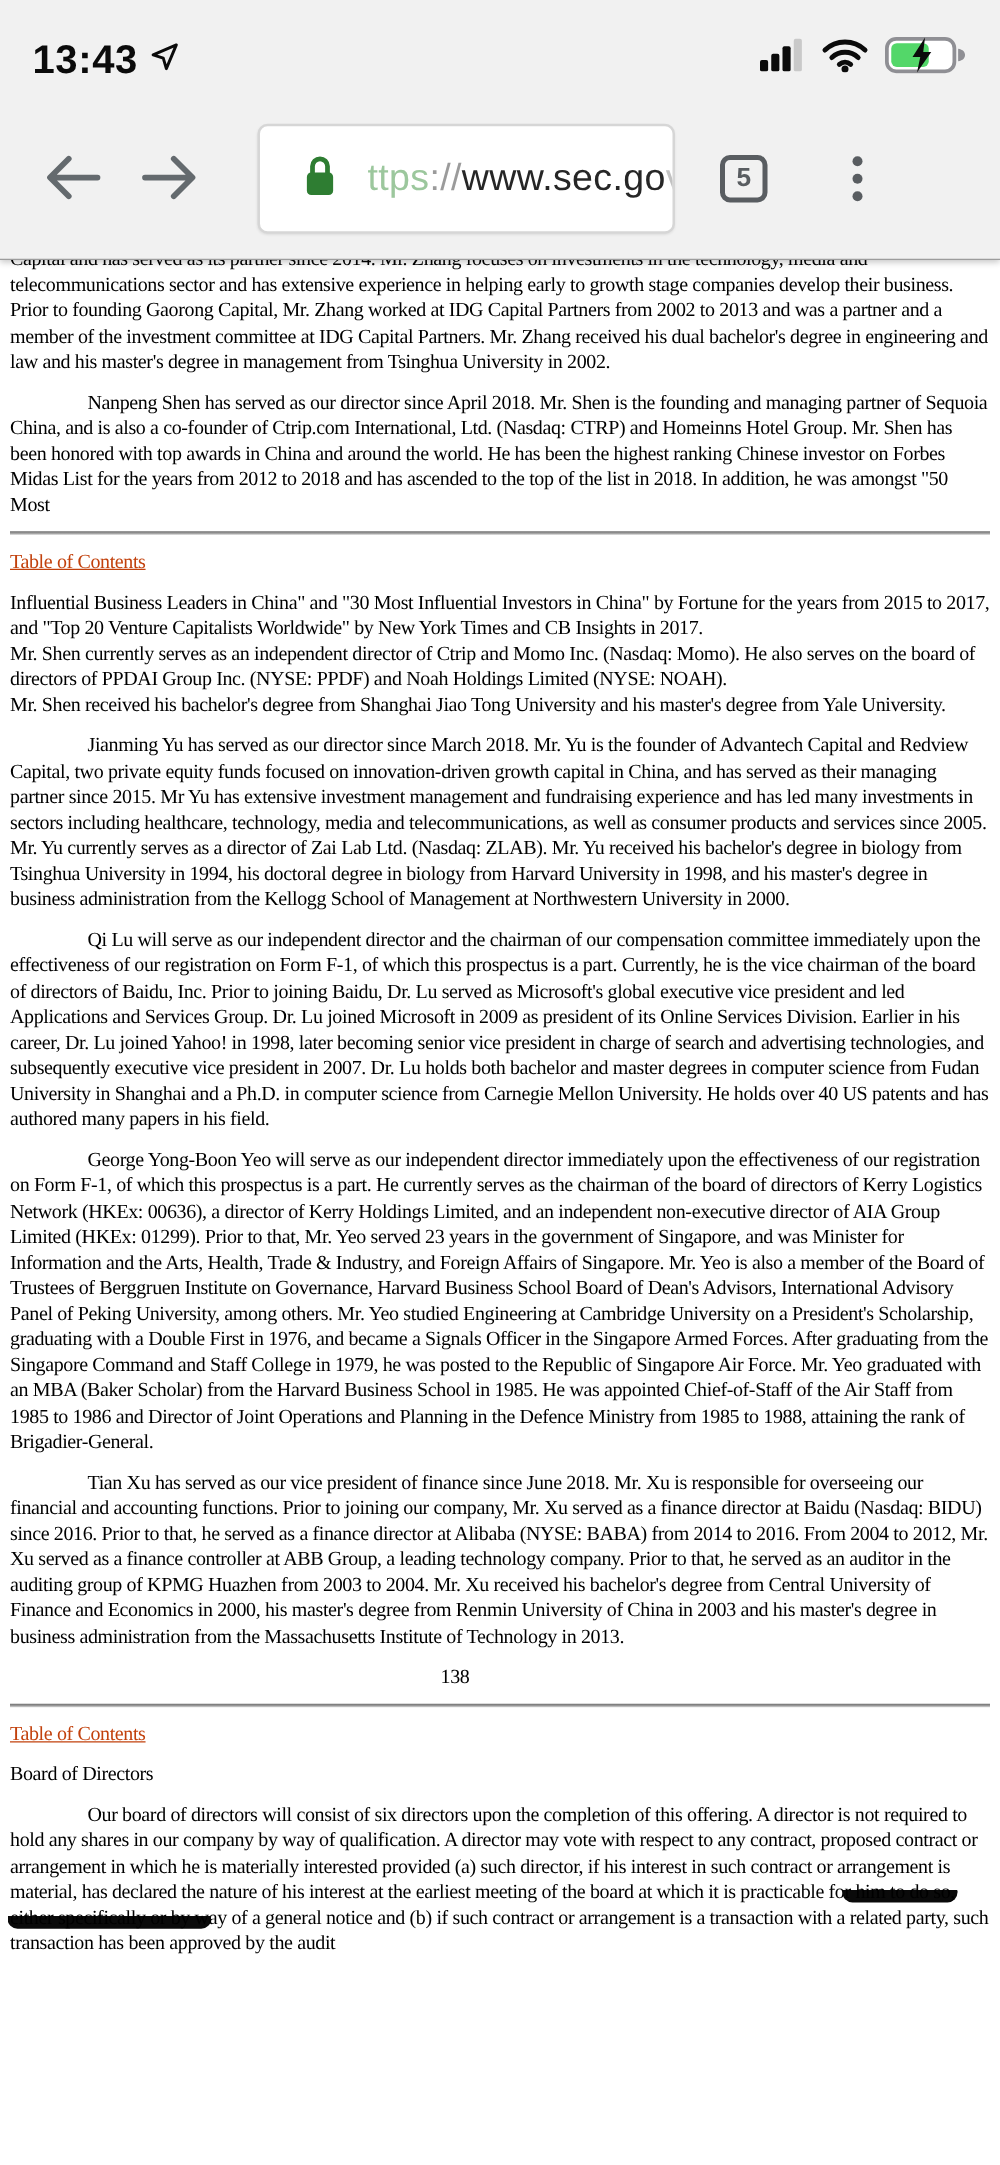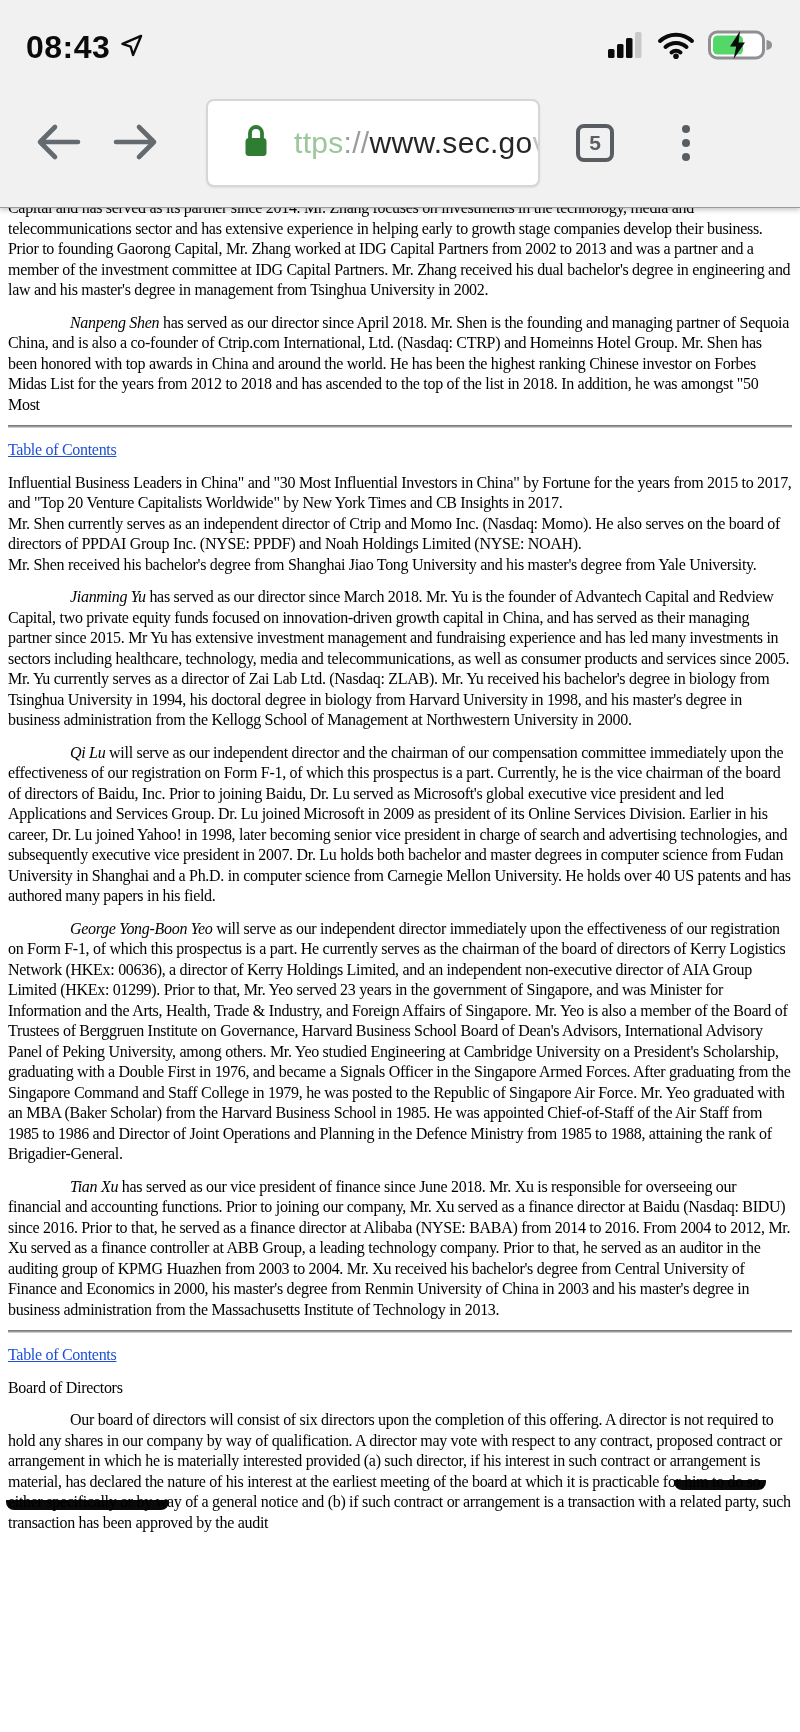--- a/index.html
+++ b/index.html
@@ -39,40 +39,40 @@
             flex-direction:column;gap:6px;padding:4px;}
   .menu-btn i{width:8px;height:8px;border-radius:50%;background:#595d61;display:block;}
 
   
   .doc{position:relative;z-index:1;margin-top:-10px;padding:0 8px;color:#000;
        font-family:"Liberation Serif",serif;font-size:16px;line-height:20.5px;
        letter-spacing:-0.3px;}
   .doc p{margin:12px 0 0;}
   .para.first{margin-top:0;}
   .indent{text-indent:62px;}
-  .lead-name{font-style:italic;}
+  .lead-name{}
   .pagenum{text-align:center;padding-right:72px;}
   .divider{height:3px;margin:10px 0;border:none;
            background:linear-gradient(to bottom,#6e6e6e 0,#9d9d9d 55%,#e9e9e9 100%);}
-  .toclink{color:#1d4ed8;}
+  .toclink{color:#c2410c;}
   .heading{font-weight:400;}
   .redacted{background-image:linear-gradient(to bottom,transparent 42%,#0a0a0a 42%,#0a0a0a 100%);
             border-radius:8px;padding:0 2px;margin:0 -2px;
             box-decoration-break:clone;-webkit-box-decoration-break:clone;}
 </style>
 </head>
 <body>
 
 <div class="page">
 
   <div class="chrome">
 
     <div class="status-bar">
       <div class="status-left">
-        <span class="time">08:43</span>
+        <span class="time">13:43</span>
         <span>
           <svg width="27" height="27" viewBox="0 0 24 24">
             <path d="M20.5 3.5 L4 10.6 L11.2 12.9 L13.4 20.4 Z" fill="none" stroke="#0b0b0b" stroke-width="2.1" stroke-linejoin="round"></path>
           </svg>
         </span>
       </div>
       <div class="status-right">
         <span>
           <svg width="36" height="28" viewBox="0 0 36 28">
             <rect x="0" y="18" width="6.5" height="9" rx="1.5" fill="#0b0b0b"></rect>
@@ -143,19 +143,20 @@
   <div class="doc">
       <p class="para first"><span>Capital and has served as its partner since 2014. Mr. Zhang focuses on investments in the technology, media and telecommunications sector and has extensive experience in helping early to growth stage companies develop their business. Prior to founding Gaorong Capital, Mr. Zhang worked at IDG Capital Partners from 2002 to 2013 and was a partner and a member of the investment committee at IDG Capital Partners. Mr. Zhang received his dual bachelor's degree in engineering and law and his master's degree in management from Tsinghua University in 2002.</span></p>
       <p class="para indent"><span class="lead-name">Nanpeng Shen</span><span> has served as our director since April 2018. Mr. Shen is the founding and managing partner of Sequoia China, and is also a co-founder of Ctrip.com International, Ltd. (Nasdaq: CTRP) and Homeinns Hotel Group. Mr. Shen has been honored with top awards in China and around the world. He has been the highest ranking Chinese investor on Forbes Midas List for the years from 2012 to 2018 and has ascended to the top of the list in 2018. In addition, he was amongst "50 Most</span></p>
       <div class="divider"></div>
       <p><a href="#" class="toclink">Table of Contents</a></p>
       <p class="para"><span>Influential Business Leaders in China" and "30 Most Influential Investors in China" by Fortune for the years from 2015 to 2017, and "Top 20 Venture Capitalists Worldwide" by New York Times and CB Insights in 2017.</span><br><span>Mr. Shen currently serves as an independent director of Ctrip and Momo Inc. (Nasdaq: Momo). He also serves on the board of directors of PPDAI Group Inc. (NYSE: PPDF) and Noah Holdings Limited (NYSE: NOAH).</span><br><span>Mr. Shen received his bachelor's degree from Shanghai Jiao Tong University and his master's degree from Yale University.</span></p>
       <p class="para indent"><span class="lead-name">Jianming Yu</span><span> has served as our director since March 2018. Mr. Yu is the founder of Advantech Capital and Redview Capital, two private equity funds focused on innovation-driven growth capital in China, and has served as their managing partner since 2015. Mr Yu has extensive investment management and fundraising experience and has led many investments in sectors including healthcare, technology, media and telecommunications, as well as consumer products and services since 2005. Mr. Yu currently serves as a director of Zai Lab Ltd. (Nasdaq: ZLAB). Mr. Yu received his bachelor's degree in biology from Tsinghua University in 1994, his doctoral degree in biology from Harvard University in 1998, and his master's degree in business administration from the Kellogg School of Management at Northwestern University in 2000.</span></p>
       <p class="para indent"><span class="lead-name">Qi Lu</span><span> will serve as our independent director and the chairman of our compensation committee immediately upon the effectiveness of our registration on Form F-1, of which this prospectus is a part. Currently, he is the vice chairman of the board of directors of Baidu, Inc. Prior to joining Baidu, Dr. Lu served as Microsoft's global executive vice president and led Applications and Services Group. Dr. Lu joined Microsoft in 2009 as president of its Online Services Division. Earlier in his career, Dr. Lu joined Yahoo! in 1998, later becoming senior vice president in charge of search and advertising technologies, and subsequently executive vice president in 2007. Dr. Lu holds both bachelor and master degrees in computer science from Fudan University in Shanghai and a Ph.D. in computer science from Carnegie Mellon University. He holds over 40 US patents and has authored many papers in his field.</span></p>
       <p class="para indent"><span class="lead-name">George Yong-Boon Yeo</span><span> will serve as our independent director immediately upon the effectiveness of our registration on Form F-1, of which this prospectus is a part. He currently serves as the chairman of the board of directors of Kerry Logistics Network (HKEx: 00636), a director of Kerry Holdings Limited, and an independent non-executive director of AIA Group Limited (HKEx: 01299). Prior to that, Mr. Yeo served 23 years in the government of Singapore, and was Minister for Information and the Arts, Health, Trade &amp; Industry, and Foreign Affairs of Singapore. Mr. Yeo is also a member of the Board of Trustees of Berggruen Institute on Governance, Harvard Business School Board of Dean's Advisors, International Advisory Panel of Peking University, among others. Mr. Yeo studied Engineering at Cambridge University on a President's Scholarship, graduating with a Double First in 1976, and became a Signals Officer in the Singapore Armed Forces. After graduating from the Singapore Command and Staff College in 1979, he was posted to the Republic of Singapore Air Force. Mr. Yeo graduated with an MBA (Baker Scholar) from the Harvard Business School in 1985. He was appointed Chief-of-Staff of the Air Staff from 1985 to 1986 and Director of Joint Operations and Planning in the Defence Ministry from 1985 to 1988, attaining the rank of Brigadier-General.</span></p>
       <p class="para indent"><span class="lead-name">Tian Xu</span><span> has served as our vice president of finance since June 2018. Mr. Xu is responsible for overseeing our financial and accounting functions. Prior to joining our company, Mr. Xu served as a finance director at Baidu (Nasdaq: BIDU) since 2016. Prior to that, he served as a finance director at Alibaba (NYSE: BABA) from 2014 to 2016. From 2004 to 2012, Mr. Xu served as a finance controller at ABB Group, a leading technology company. Prior to that, he served as an auditor in the auditing group of KPMG Huazhen from 2003 to 2004. Mr. Xu received his bachelor's degree from Central University of Finance and Economics in 2000, his master's degree from Renmin University of China in 2003 and his master's degree in business administration from the Massachusetts Institute of Technology in 2013.</span></p>
+      <p class="pagenum">138</p>
       <div class="divider"></div>
       <p><a href="#" class="toclink">Table of Contents</a></p>
       <p class="heading">Board of Directors</p>
       <p class="para indent"><span>Our board of directors will consist of six directors upon the completion of this offering. A director is not required to hold any shares in our company by way of qualification. A director may vote with respect to any contract, proposed contract or arrangement in which he is materially interested provided (a) such director, if his interest in such contract or arrangement is material, has declared the nature of his interest at the earliest meeting of the board at which it is practicable fo</span><span class="redacted">r him to do so, either specifically or by w</span><span>ay of a general notice and (b) if such contract or arrangement is a transaction with a related party, such transaction has been approved by the audit</span></p>
     </div>
 
 </div>
 
 </body></html>

